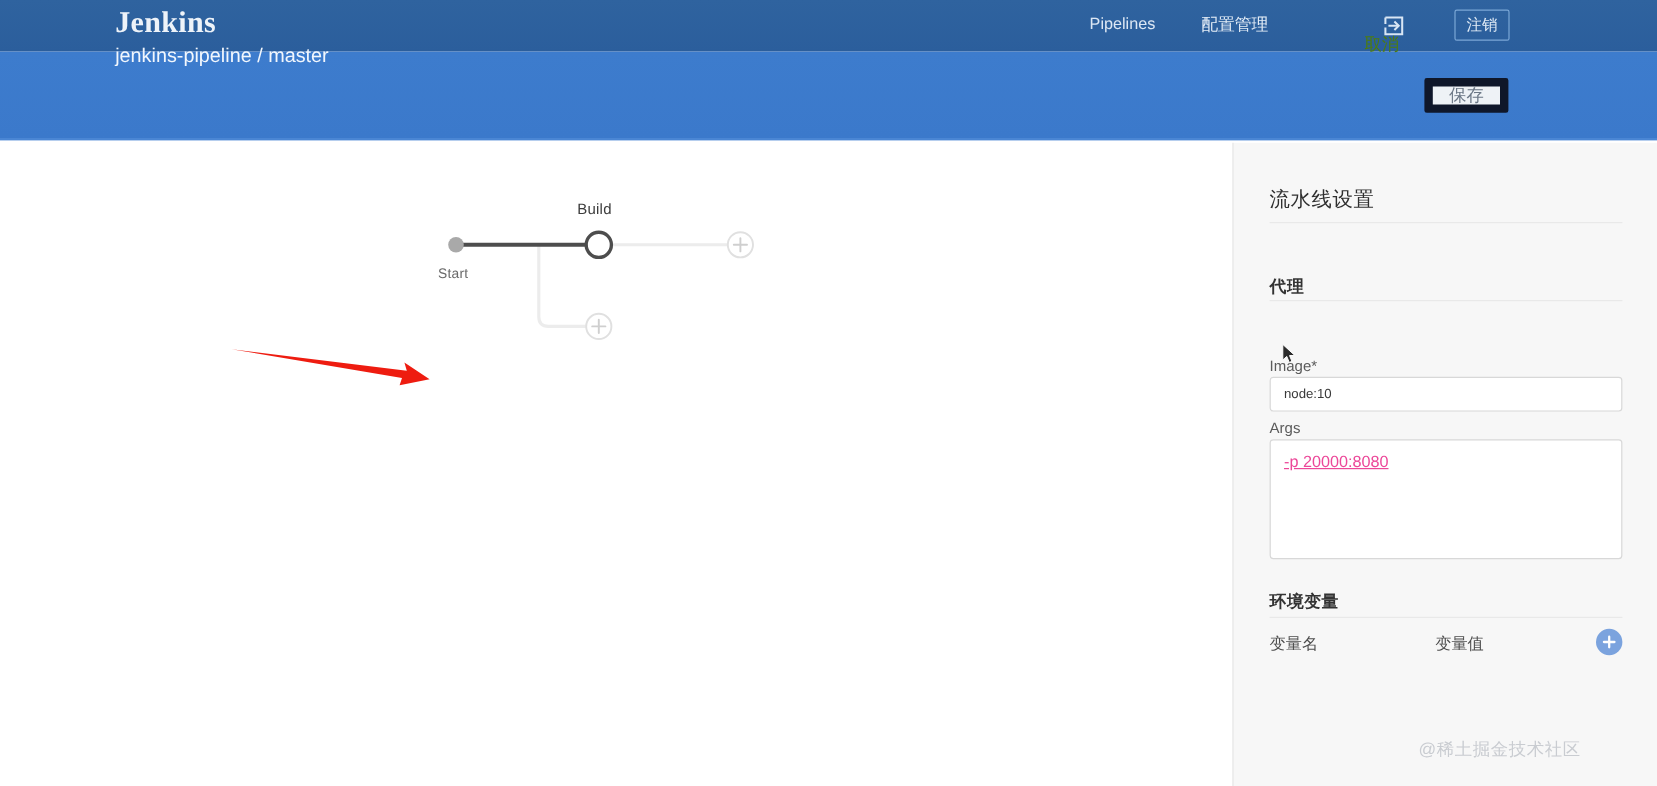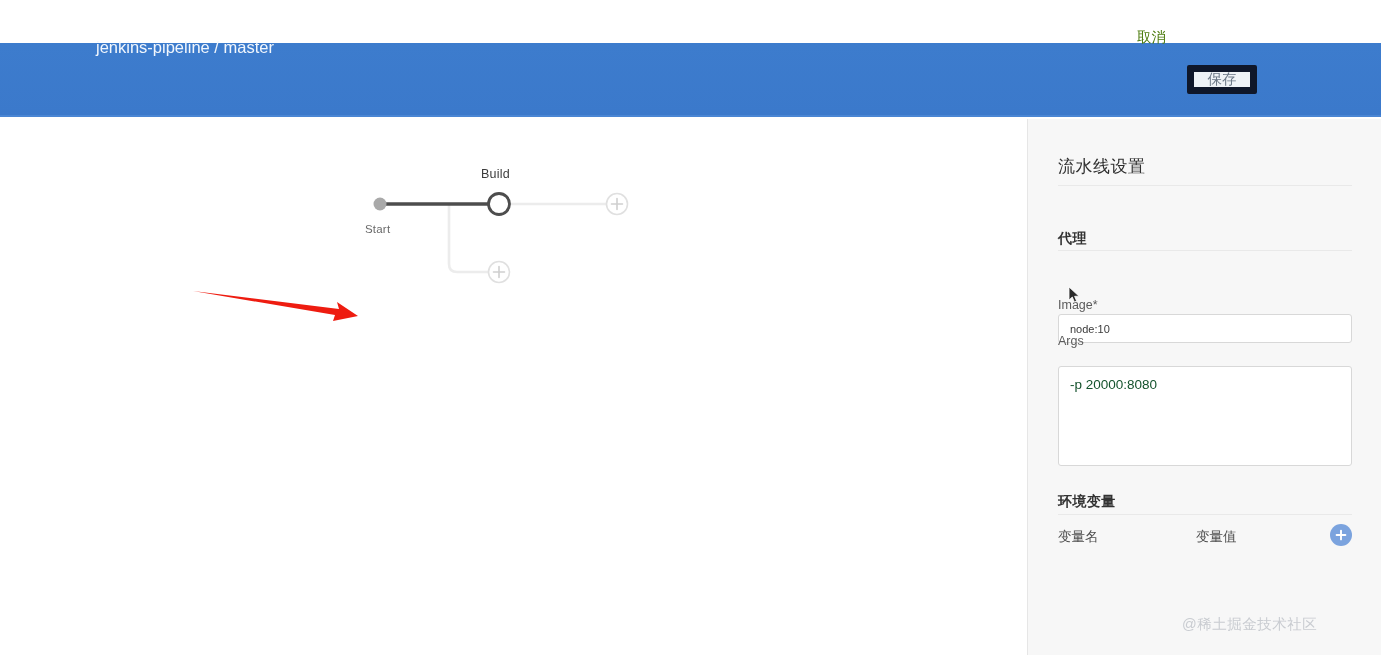--- a/index.html
+++ b/index.html
@@ -95,21 +95,21 @@
     position: absolute; font-size: 14px; font-weight: bold; color: #333333;
     letter-spacing: .4px;
   }
   .lbl-agent { left: 1058px; top: 230px; }
   .lbl-env   { left: 1058px; top: 493px; }
 
   .field-label {
     position: absolute; font-size: 12.5px; color: #5b5b5b; white-space: nowrap;
   }
   .lbl-image { left: 1058px; top: 298px; }
-  .lbl-args  { left: 1058px; top: 334px; }
+  .lbl-args  { left: 1058px; top: 350px; }
 
   .select-box {
     position: absolute; left: 1058px; top: 262px; width: 294px; height: 31px;
     background: #ffffff; border: 1px solid #d8d8d8; border-radius: 3px;
     display: flex; align-items: center; cursor: pointer;
   }
   .select-box span.val {
     padding-left: 11px; font-size: 13.5px; color: #3a3a3a;
   }
   .chev {
@@ -118,21 +118,21 @@
   .text-input {
     position: absolute; left: 1058px; top: 314px; width: 294px; height: 29px;
     background: #ffffff; border: 1px solid #d8d8d8; border-radius: 3px;
     display: flex; align-items: center;
   }
   .text-input span.val { padding-left: 11px; font-size: 11px; color: #3a3a3a; }
 
   .textarea-box {
     position: absolute; left: 1058px; top: 366px; width: 294px; height: 100px;
     background: #ffffff; border: 1px solid #d8d8d8; border-radius: 3px;
-    padding: 10px 11px; font-size: 13.5px; color: #14532d; overflow: hidden;
+    padding: 10px 11px; font-size: 13.5px; color: #ec4899; overflow: hidden; text-decoration: underline;
   }
 
   .col-head {
     position: absolute; top: 528px; font-size: 13.5px; color: #4d4d4d;
   }
   .col-name { left: 1058px; }
   .col-val  { left: 1196px; }
   .add-btn {
     position: absolute; left: 1330px; top: 524px; width: 22px; height: 22px;
     border-radius: 50%; background: #7ba3de;
@@ -145,20 +145,37 @@
     font-size: 14.5px; color: #c9ccd1; white-space: nowrap; letter-spacing: .5px;
   }
 
   .cursor-arrow { position: absolute; left: 1068px; top: 286px; }
 </style>
 </head>
 <body>
 
 <div class="app">
 
+  <div class="topbar">
+    <div class="brand">Jenkins</div>
+
+    <div class="nav-link nav-pipelines">Pipelines</div>
+    <div class="nav-link nav-config">配置管理</div>
+
+    <div class="exit-icon">
+      <svg width="23" height="23" viewBox="0 0 23 23">
+        <path d="M4.5 4.5 H18.5 V18.5 H4.5 V13" fill="none" stroke="#d9e6f4" stroke-width="1.7"></path>
+        <path d="M4.5 4.5 V10" fill="none" stroke="#d9e6f4" stroke-width="1.7"></path>
+        <path d="M7 11.5 H15" fill="none" stroke="#d9e6f4" stroke-width="1.7"></path>
+        <path d="M12 8 L15.6 11.5 L12 15" fill="none" stroke="#d9e6f4" stroke-width="1.7"></path>
+      </svg>
+    </div>
+
+    <div class="logout-btn">注销</div>
+  </div>
 
   <div class="subbar"></div>
   <div class="crumb">jenkins-pipeline / master</div>
   <div class="cancel-link">取消</div>
   <div class="save-btn">保存</div>
 
   <div class="canvas">
     <svg class="graph" width="1027" height="536">
 
       <g>

